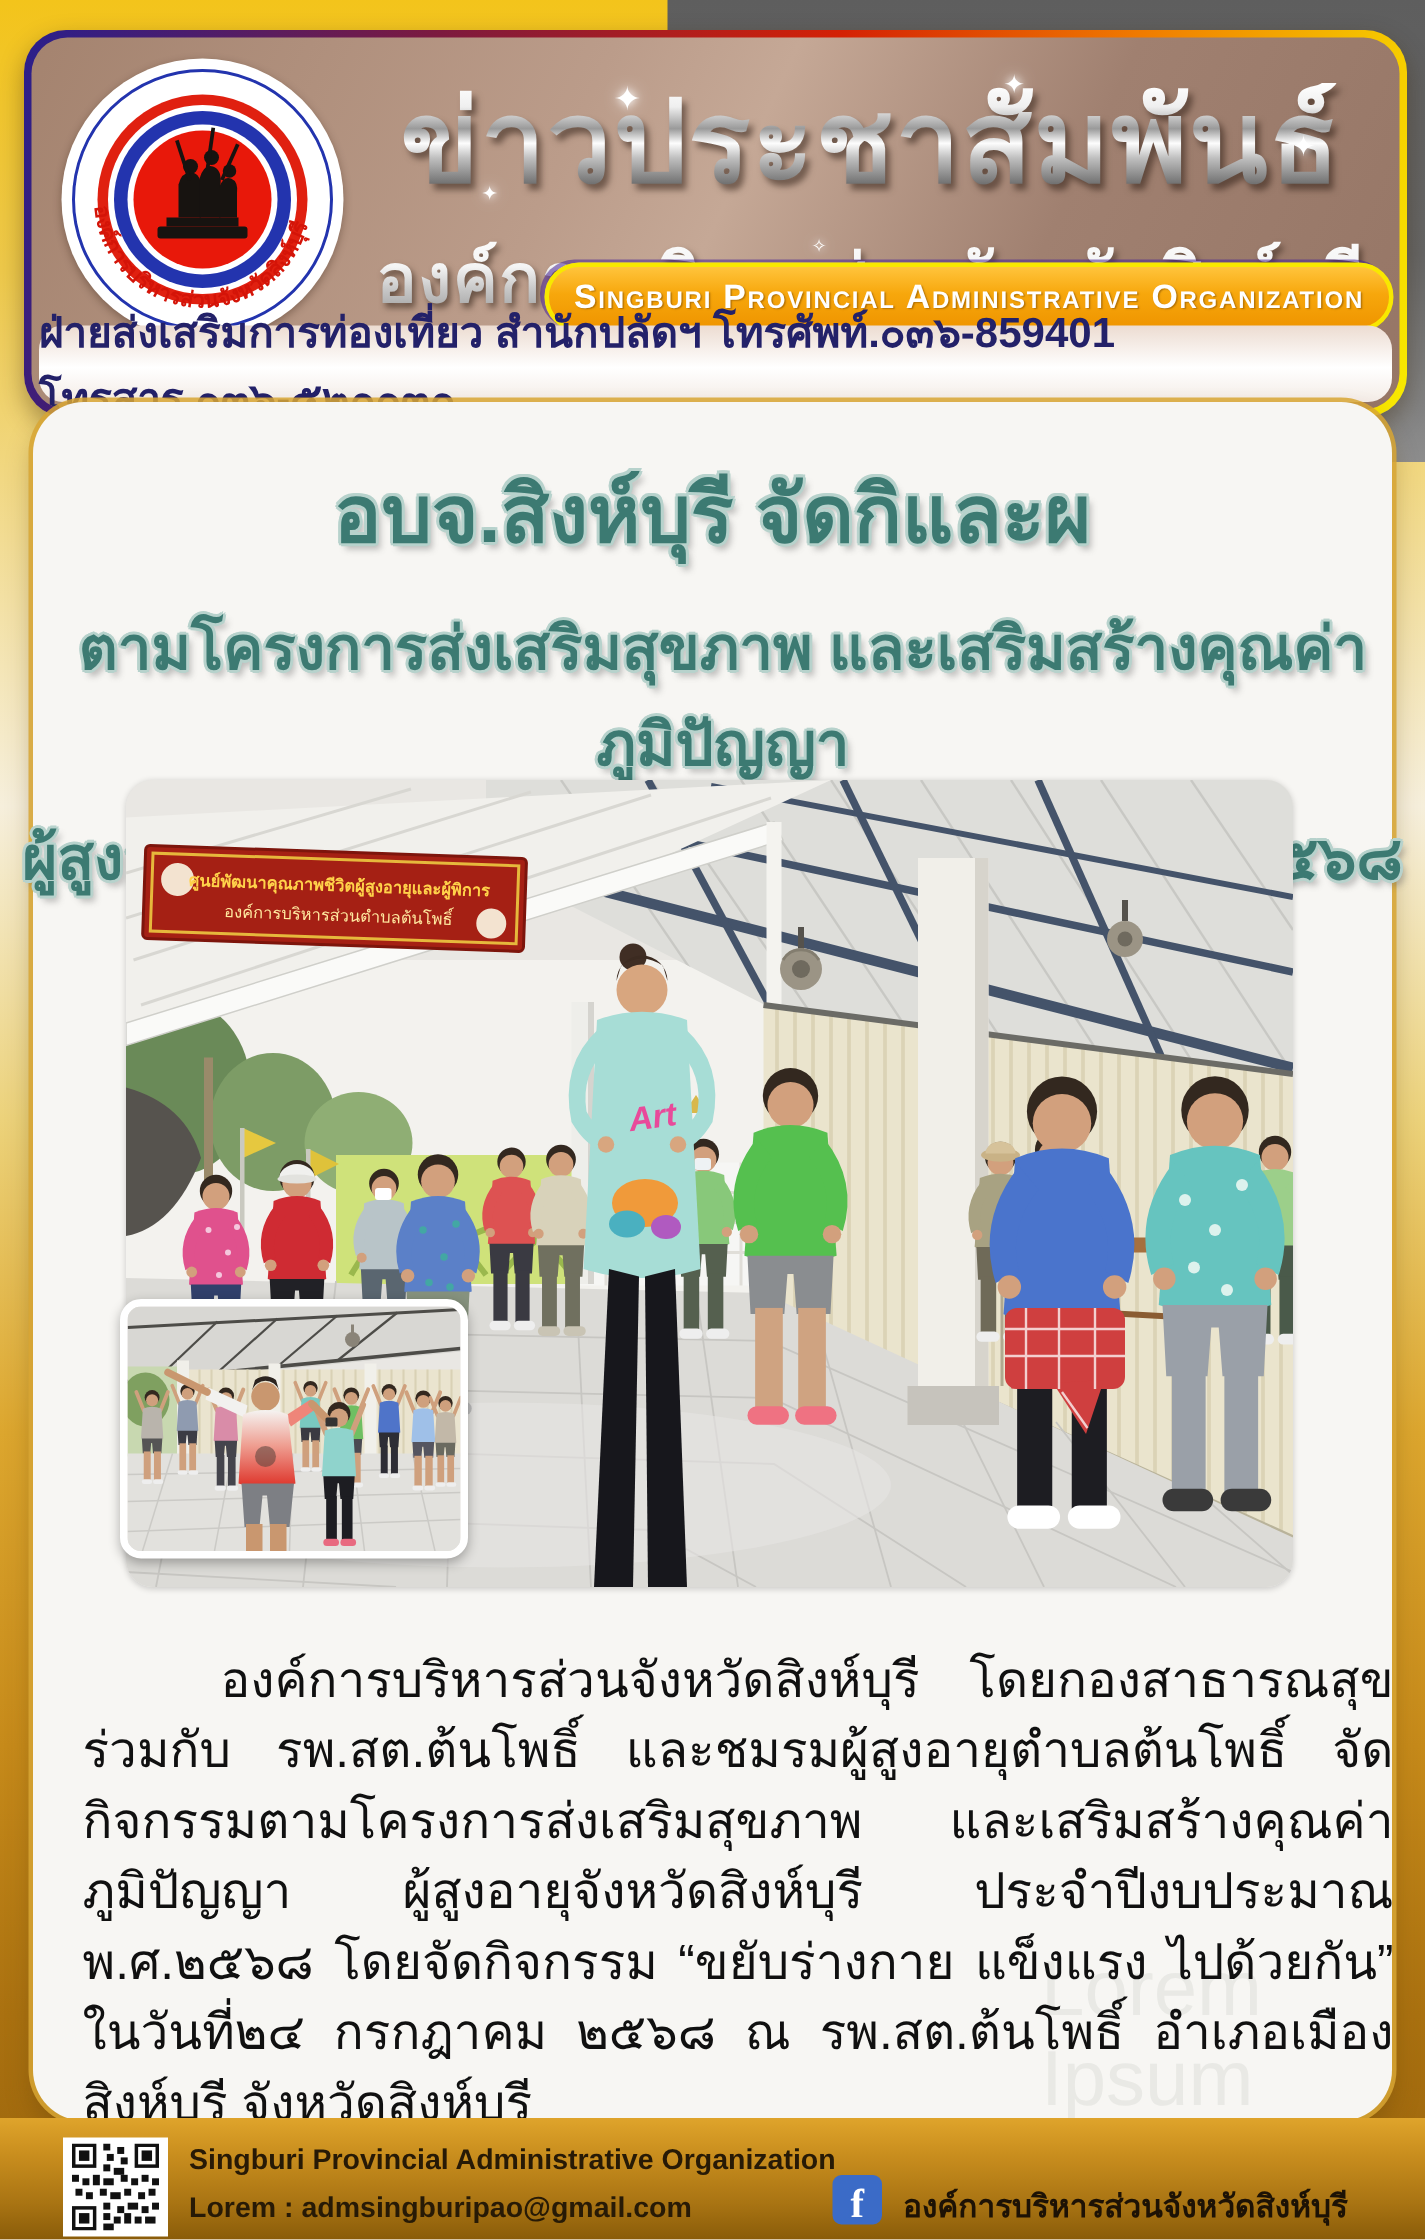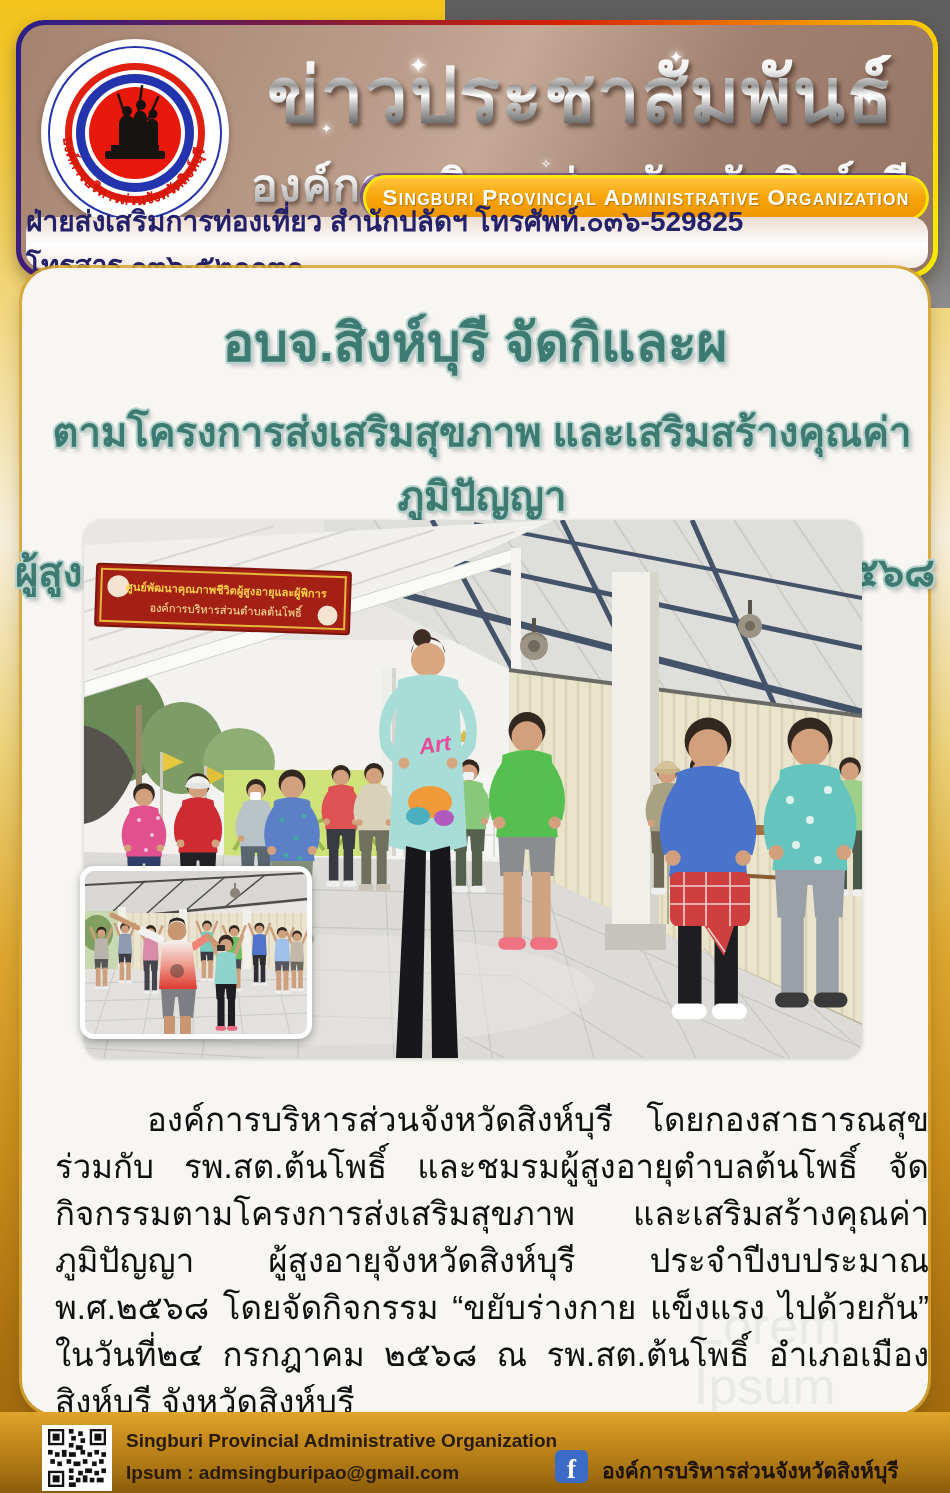--- a/index.html
+++ b/index.html
@@ -131,21 +131,21 @@
       <span class="sparkle" style="left:648px;top:22px;font-size:17px;">✦</span>
       <span class="sparkle" style="left:840px;top:62px;font-size:19px;">✦</span>
       <span class="sparkle" style="left:300px;top:96px;font-size:13px;">✦</span>
       <span class="sparkle" style="left:520px;top:132px;font-size:12px;">✧</span>
 
       <div class="en-banner">
         <span>Singburi Provincial Administrative Organization</span>
       </div>
 
       <div class="dept-strip">
-        <span>ฝ่ายส่งเสริมการท่องเที่ยว สำนักปลัดฯ  โทรศัพท์.๐๓๖-529825 โทรสาร.๐๓๖-๕๒๐๐๓๐</span>
+        <span>ฝ่ายส่งเสริมการท่องเที่ยว สำนักปลัดฯ  โทรศัพท์.๐๓๖-859401 โทรสาร.๐๓๖-๕๒๐๐๓๐</span>
       </div>
     </div>
   </div>
 
   <div class="content-card"></div>
 
   <div class="headline">
     <div class="hl hl1">อบจ.สิงห์บุรี จัดกิและผ</div>
     <div class="hl hl2">ตามโครงการส่งเสริมสุขภาพ และเสริมสร้างคุณค่าภูมิปัญญา</div>
     <div class="hl hl3">ผู้สูงอายุจังหวัดสิงห์บุรี ประจำปีงบประมาณ พ.ศ.๒๕๖๘</div>
@@ -539,19 +539,19 @@
           <rect x="9" y="20" width="2" height="2"></rect>
             <rect x="12" y="21" width="2" height="2"></rect>
             <rect x="15" y="20" width="2" height="3"></rect>
           <rect x="18" y="21" width="2" height="2"></rect>
             <rect x="21" y="21" width="3" height="2"></rect>
             <rect x="9" y="23" width="3" height="2"></rect>
         </g>
       </svg>
     </div>
     <div class="f-org">Singburi Provincial Administrative Organization</div>
-    <div class="f-email">Ipsum : admsingburipao@gmail.com</div>
+    <div class="f-email">Lorem : admsingburipao@gmail.com</div>
     <div class="fb-icon">
         <span>f</span>
       </div>
     <div class="fb-name">องค์การบริหารส่วนจังหวัดสิงห์บุรี</div>
   </div>
 </div>
 
 </body></html>

